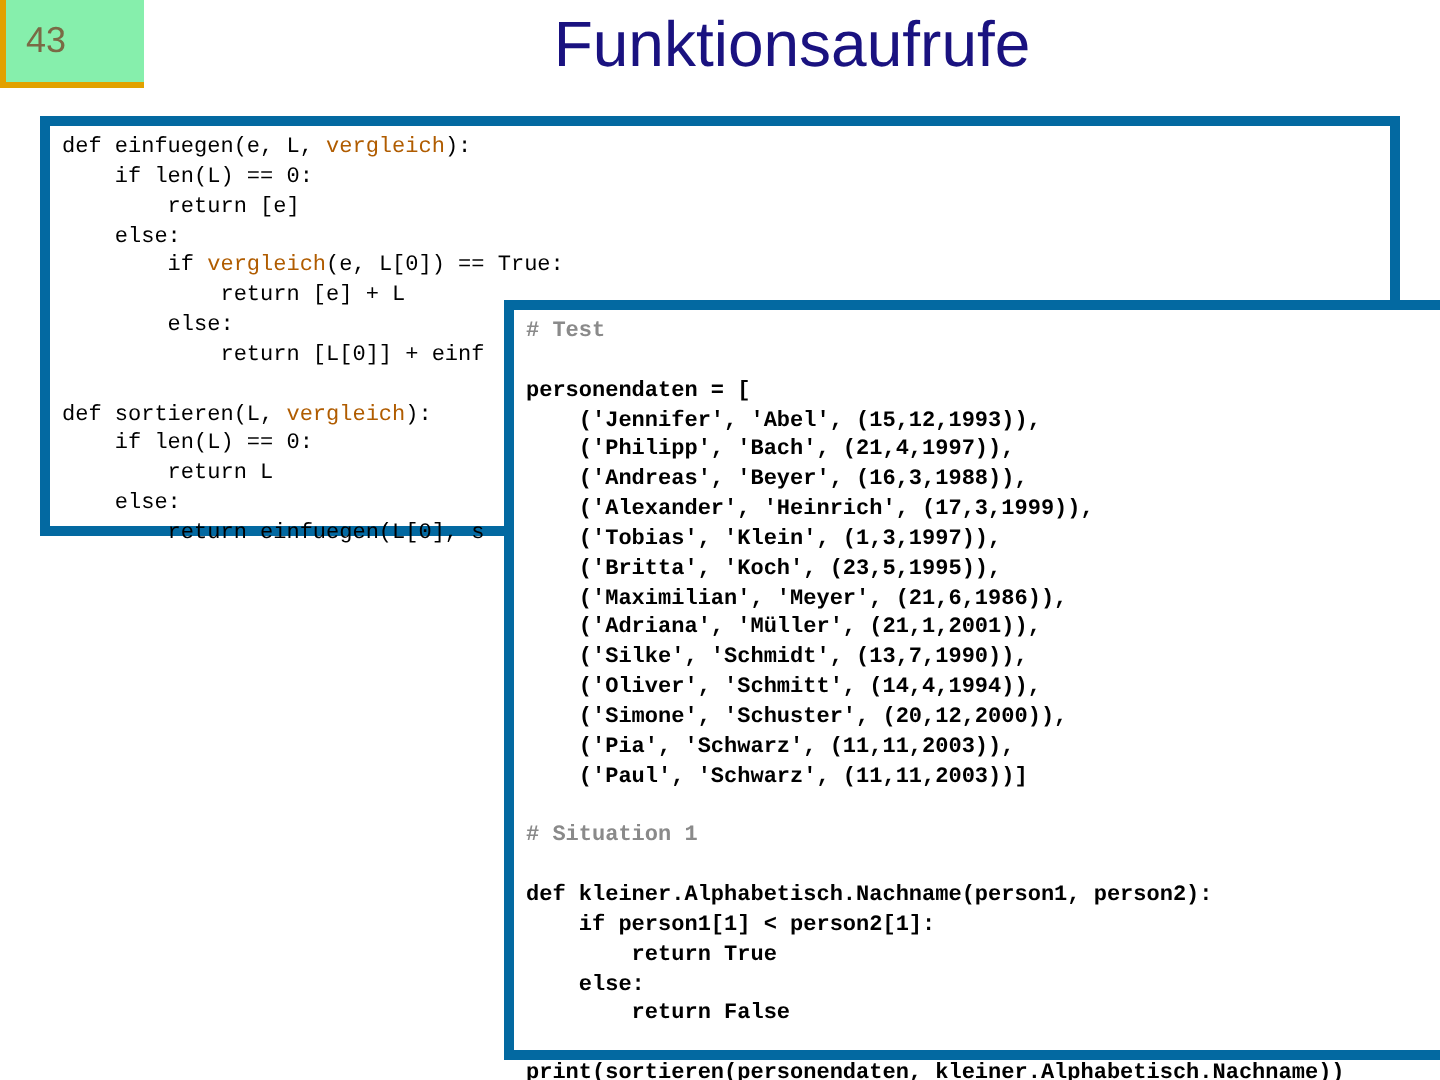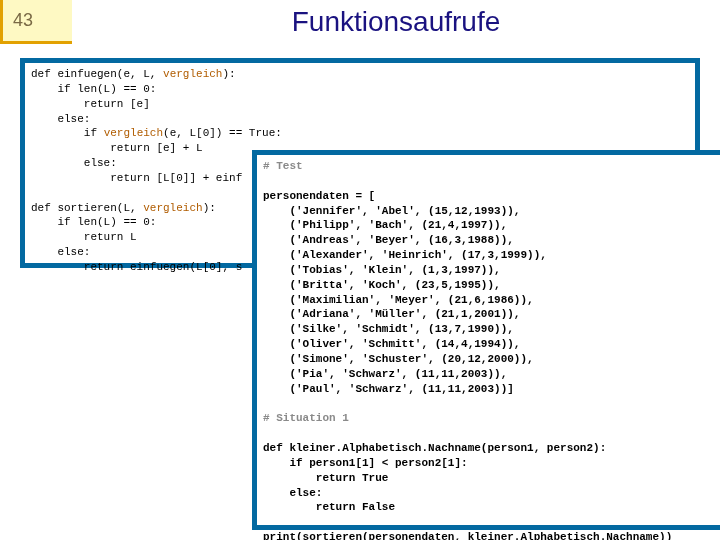--- a/index.html
+++ b/index.html
@@ -11,36 +11,36 @@
     position: relative;
     overflow: hidden;
   }
   .header {
     display: flex;
     align-items: stretch;
     height: 44px;
   }
   .slide-num-box {
     width: 72px;
-    background: #fef9c3;
+    background: #86efac;
     border-left: 3px solid #e2a100;
     border-bottom: 3px solid #e2a100;
     display: flex;
     align-items: center;
     padding-left: 10px;
     color: #7a6a45;
     font-size: 18px;
   }
   .title-area {
     flex: 1;
     display: flex;
     align-items: center;
     justify-content: center;
     color: #1a1280;
-    font-size: 28px;
+    font-size: 32px;
     font-weight: normal;
   }
   .code-box {
     position: absolute;
     border: 5px solid #0369a1;
     background: #fff;
     font-family: "Courier New", monospace;
     font-size: 11px;
     line-height: 1.35;
     white-space: pre;

